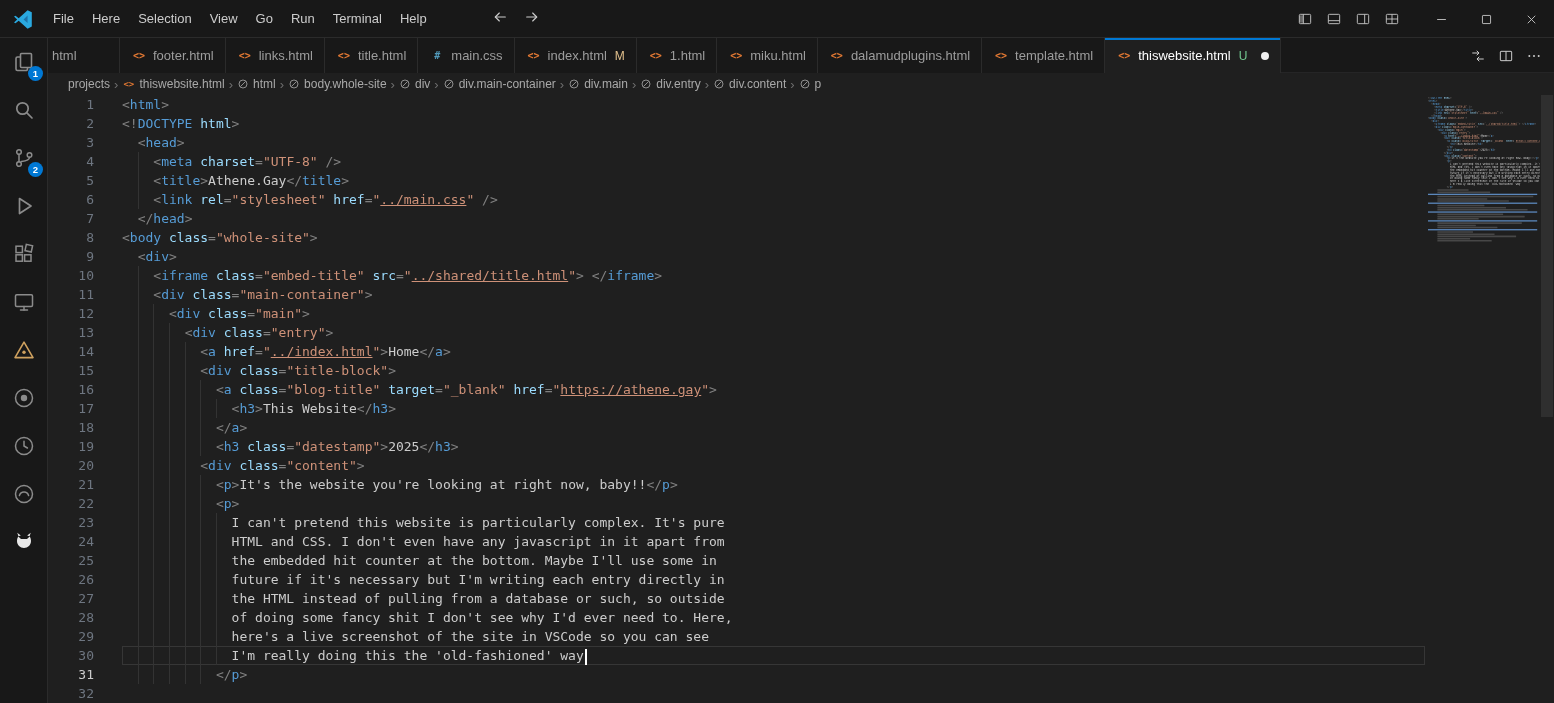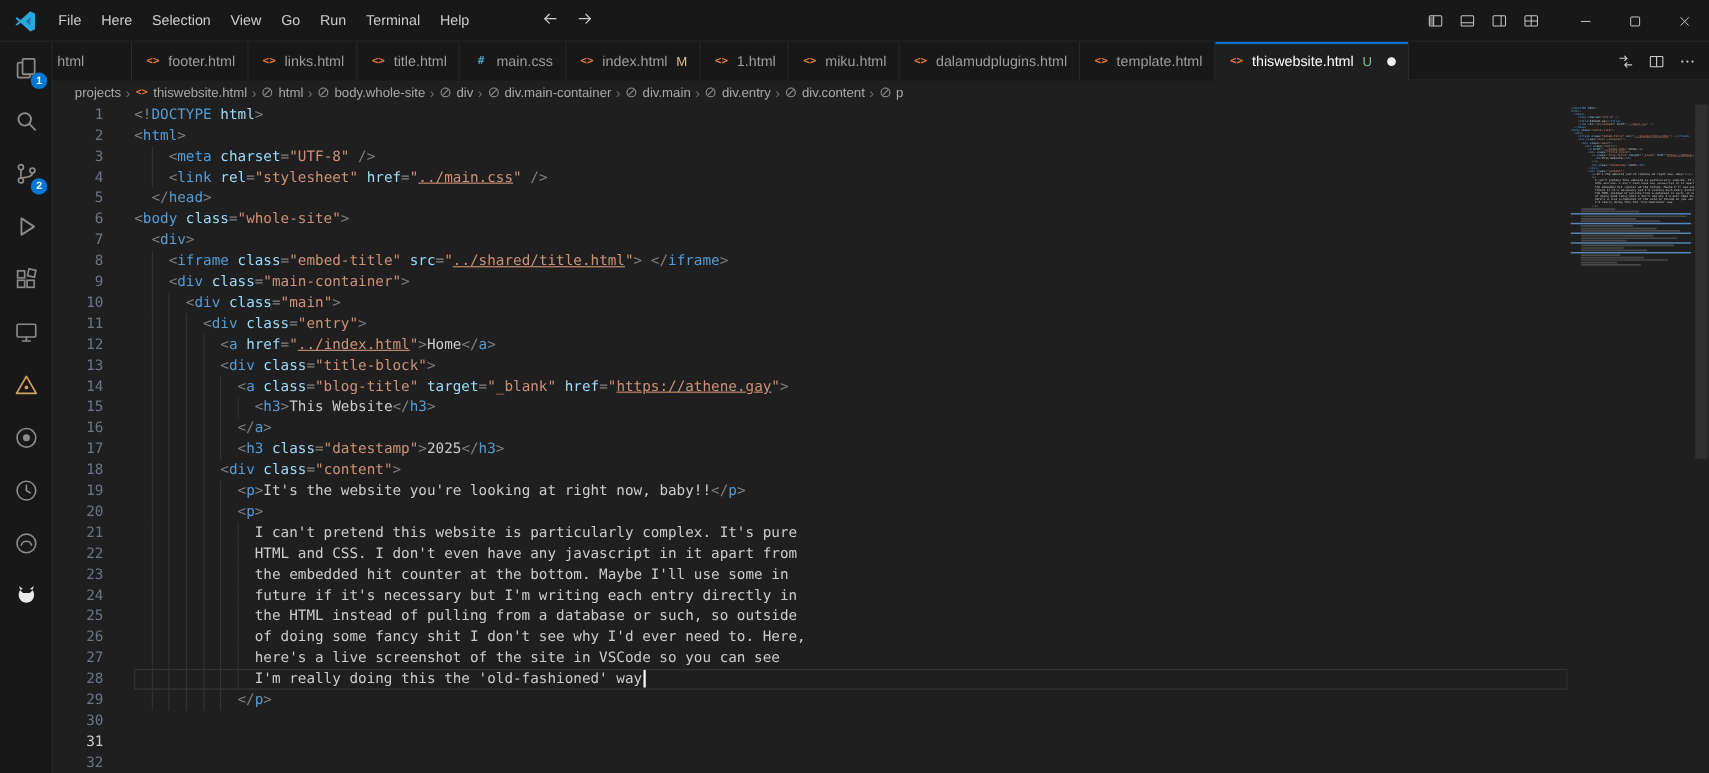--- a/index.html
+++ b/index.html
@@ -470,23 +470,25 @@
             <div class="ln">25</div>
             <div class="ln">26</div>
             <div class="ln">27</div>
             <div class="ln">28</div>
             <div class="ln">29</div>
             <div class="ln">30</div>
             <div class="ln active">31</div>
             <div class="ln">32</div>
           </div>
         <div class="code">
+            <div class="code-line"><span class="tok-p">&lt;</span><span class="tok-t">html</span><span class="tok-p">&gt;</span></div>
             <div class="code-line"><span class="tok-p">&lt;!</span><span class="tok-t">DOCTYPE</span><span class="tok-x"> </span><span class="tok-a">html</span><span class="tok-p">&gt;</span></div>
-            <div class="code-line"><span class="tok-p">&lt;</span><span class="tok-t">html</span><span class="tok-p">&gt;</span></div>
+            <div class="code-line"><span class="tok-x">  </span><span class="tok-p">&lt;</span><span class="tok-t">head</span><span class="tok-p">&gt;</span></div>
             <div class="code-line"><span class="guide" style="left: 2ch;"></span><span class="tok-x">    </span><span class="tok-p">&lt;</span><span class="tok-t">meta</span><span class="tok-x"> </span><span class="tok-a">charset</span><span class="tok-p">=</span><span class="tok-s">"UTF-8"</span><span class="tok-x"> </span><span class="tok-p">/&gt;</span></div>
+            <div class="code-line"><span class="guide" style="left: 2ch;"></span><span class="tok-x">    </span><span class="tok-p">&lt;</span><span class="tok-t">title</span><span class="tok-p">&gt;</span><span class="tok-x">Athene.Gay</span><span class="tok-p">&lt;/</span><span class="tok-t">title</span><span class="tok-p">&gt;</span></div>
             <div class="code-line"><span class="guide" style="left: 2ch;"></span><span class="tok-x">    </span><span class="tok-p">&lt;</span><span class="tok-t">link</span><span class="tok-x"> </span><span class="tok-a">rel</span><span class="tok-p">=</span><span class="tok-s">"stylesheet"</span><span class="tok-x"> </span><span class="tok-a">href</span><span class="tok-p">=</span><span class="tok-s">"</span><span class="tok-l">../main.css</span><span class="tok-s">"</span><span class="tok-x"> </span><span class="tok-p">/&gt;</span></div>
             <div class="code-line"><span class="tok-x">  </span><span class="tok-p">&lt;/</span><span class="tok-t">head</span><span class="tok-p">&gt;</span></div>
             <div class="code-line"><span class="tok-p">&lt;</span><span class="tok-t">body</span><span class="tok-x"> </span><span class="tok-a">class</span><span class="tok-p">=</span><span class="tok-s">"whole-site"</span><span class="tok-p">&gt;</span></div>
             <div class="code-line"><span class="tok-x">  </span><span class="tok-p">&lt;</span><span class="tok-t">div</span><span class="tok-p">&gt;</span></div>
             <div class="code-line"><span class="guide" style="left: 2ch;"></span><span class="tok-x">    </span><span class="tok-p">&lt;</span><span class="tok-t">iframe</span><span class="tok-x"> </span><span class="tok-a">class</span><span class="tok-p">=</span><span class="tok-s">"embed-title"</span><span class="tok-x"> </span><span class="tok-a">src</span><span class="tok-p">=</span><span class="tok-s">"</span><span class="tok-l">../shared/title.html</span><span class="tok-s">"</span><span class="tok-p">&gt;</span><span class="tok-x"> </span><span class="tok-p">&lt;/</span><span class="tok-t">iframe</span><span class="tok-p">&gt;</span></div>
             <div class="code-line"><span class="guide" style="left: 2ch;"></span><span class="tok-x">    </span><span class="tok-p">&lt;</span><span class="tok-t">div</span><span class="tok-x"> </span><span class="tok-a">class</span><span class="tok-p">=</span><span class="tok-s">"main-container"</span><span class="tok-p">&gt;</span></div>
             <div class="code-line"><span class="guide" style="left: 2ch;"></span><span class="guide" style="left: 4ch;"></span><span class="tok-x">      </span><span class="tok-p">&lt;</span><span class="tok-t">div</span><span class="tok-x"> </span><span class="tok-a">class</span><span class="tok-p">=</span><span class="tok-s">"main"</span><span class="tok-p">&gt;</span></div>
             <div class="code-line"><span class="guide" style="left: 2ch;"></span><span class="guide" style="left: 4ch;"></span><span class="guide" style="left: 6ch;"></span><span class="tok-x">        </span><span class="tok-p">&lt;</span><span class="tok-t">div</span><span class="tok-x"> </span><span class="tok-a">class</span><span class="tok-p">=</span><span class="tok-s">"entry"</span><span class="tok-p">&gt;</span></div>
             <div class="code-line"><span class="guide" style="left: 2ch;"></span><span class="guide" style="left: 4ch;"></span><span class="guide" style="left: 6ch;"></span><span class="guide" style="left: 8ch;"></span><span class="tok-x">          </span><span class="tok-p">&lt;</span><span class="tok-t">a</span><span class="tok-x"> </span><span class="tok-a">href</span><span class="tok-p">=</span><span class="tok-s">"</span><span class="tok-l">../index.html</span><span class="tok-s">"</span><span class="tok-p">&gt;</span><span class="tok-x">Home</span><span class="tok-p">&lt;/</span><span class="tok-t">a</span><span class="tok-p">&gt;</span></div>
             <div class="code-line"><span class="guide" style="left: 2ch;"></span><span class="guide" style="left: 4ch;"></span><span class="guide" style="left: 6ch;"></span><span class="guide" style="left: 8ch;"></span><span class="tok-x">          </span><span class="tok-p">&lt;</span><span class="tok-t">div</span><span class="tok-x"> </span><span class="tok-a">class</span><span class="tok-p">=</span><span class="tok-s">"title-block"</span><span class="tok-p">&gt;</span></div>

